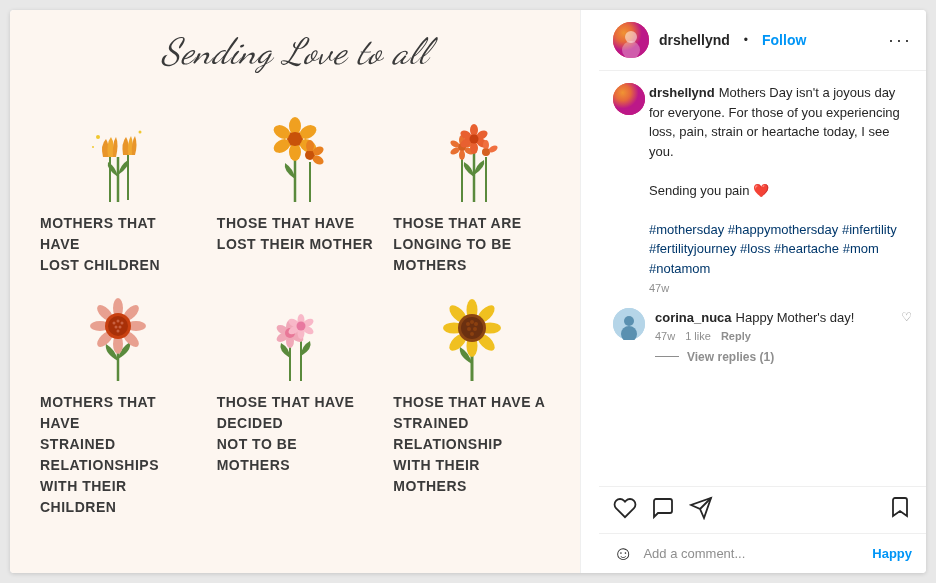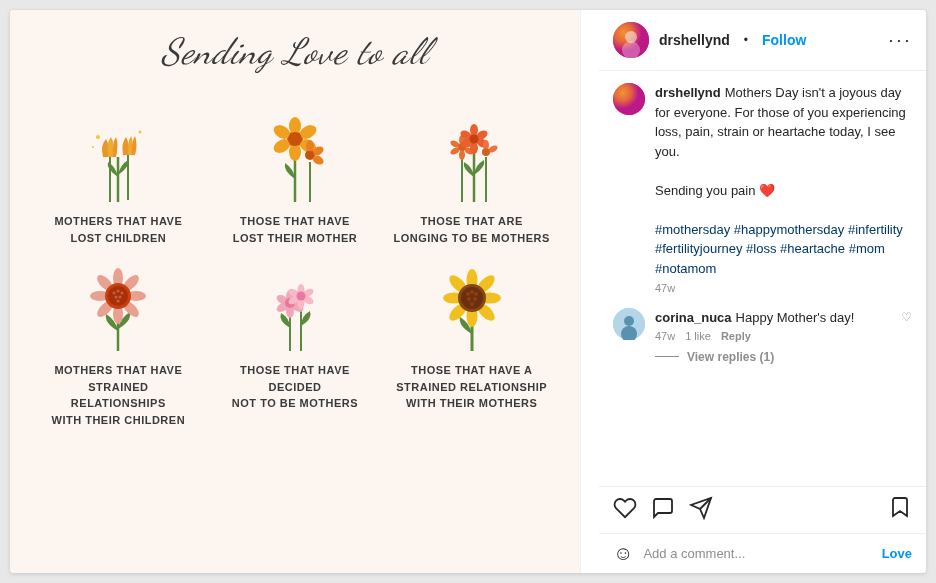--- a/index.html
+++ b/index.html
@@ -52,25 +52,25 @@
       display: flex;
       flex-direction: column;
       align-items: center;
       gap: 6px;
     }
     .flower-svg {
       width: 80px;
       height: 100px;
     }
     .flower-label {
-      font-size: 11px;
+      font-size: 14px;
       font-weight: 700;
       text-transform: uppercase;
       letter-spacing: 0.5px;
-      text-align: center;
+      text-align: left;
       color: #3a3a3a;
       line-height: 1.5;
     }
     
     .sidebar {
       flex: 1;
       display: flex;
       flex-direction: column;
       border-left: 1px solid #efefef;
       background: #fff;
@@ -126,21 +126,21 @@
       border: none;
       letter-spacing: 2px;
     }
     .caption-area {
       flex: 1;
       overflow-y: auto;
       padding: 12px 14px;
     }
     .caption-row {
       display: flex;
-      gap: 10px;
+      gap: 4px;
       margin-bottom: 14px;
     }
     .caption-avatar {
       width: 32px;
       height: 32px;
       border-radius: 50%;
       background: linear-gradient(135deg, #f09433, #e6683c, #dc2743, #cc2366, #bc1888);
       display: flex;
       align-items: center;
       justify-content: center;
@@ -582,16 +582,16 @@
       <span class="bookmark-icon">
         <svg width="24" height="24" viewBox="0 0 24 24" fill="none" stroke="#262626" stroke-width="1.8" xmlns="http://www.w3.org/2000/svg">
           <path d="M19 21l-7-5-7 5V5a2 2 0 0 1 2-2h10a2 2 0 0 1 2 2z"></path>
         </svg>
       </span>
     </div>
 
     <div class="add-comment-row">
       <span class="emoji-btn">☺</span>
       <input class="comment-input" type="text" placeholder="Add a comment..." style="">
-      <button class="post-btn">Love</button>
+      <button class="post-btn">Happy</button>
     </div>
   </div>
 </div>
 
 </body></html>

